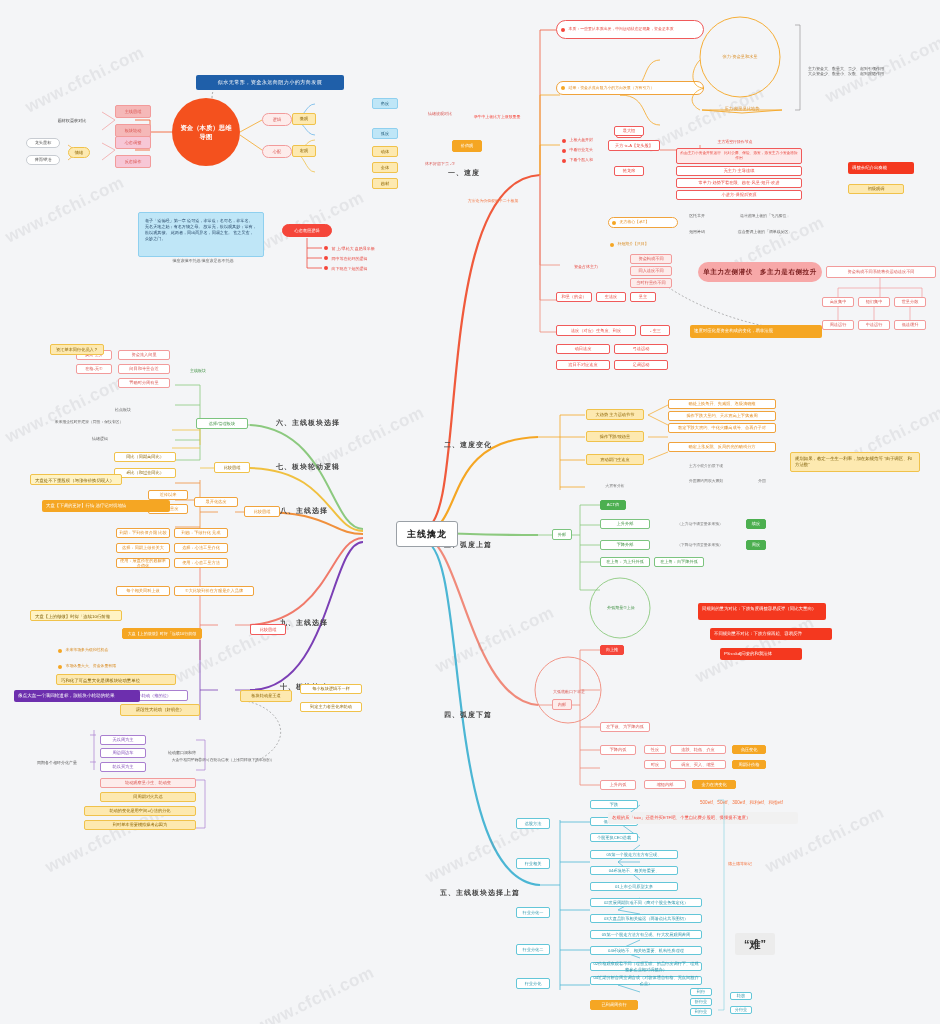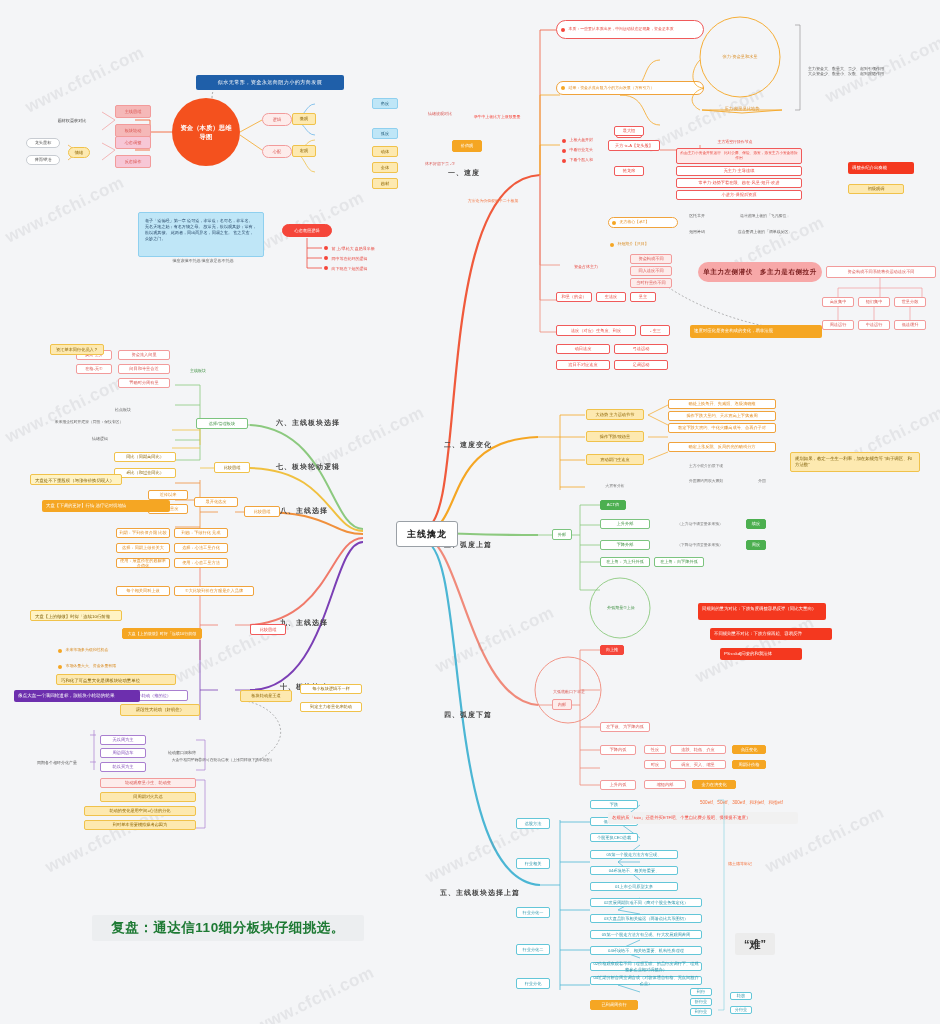--- a/index.html
+++ b/index.html
@@ -483,15 +483,14 @@
   <div class="n nb c-pink" style="left:100px;top:778px;width:96px;height:10px;">轮动观察量小生、轮动变</div>
   <div class="n nb c-yel" style="left:100px;top:792px;width:96px;height:10px;">同周期对火共选</div>
   <div class="n nb c-yel" style="left:84px;top:806px;width:112px;height:10px;">轮动的变化是用空间+心法的分化</div>
   <div class="n nb c-yel" style="left:84px;top:820px;width:112px;height:10px;">到时基本需要模拟操考虑因为</div>
   <svg class="links" viewBox="0 0 940 1024">
     <path d="M196 740 L205 740 L205 770 L196 770" stroke="#a97fd0" stroke-width="0.7" fill="none"></path>
     <path d="M196 780 L205 780 L205 828 L196 828" stroke="#a97fd0" stroke-width="0.7" fill="none"></path>
     <path d="M90 735 L96 735 M90 762 L96 762 M94 730 L94 770" stroke="#a97fd0" stroke-width="0.7" fill="none"></path>
   </svg>
 
-  <div id="bottomtitle">复盘：通达信110细分板块仔细挑选。</div>
 
 </div>
 
 </body></html>

